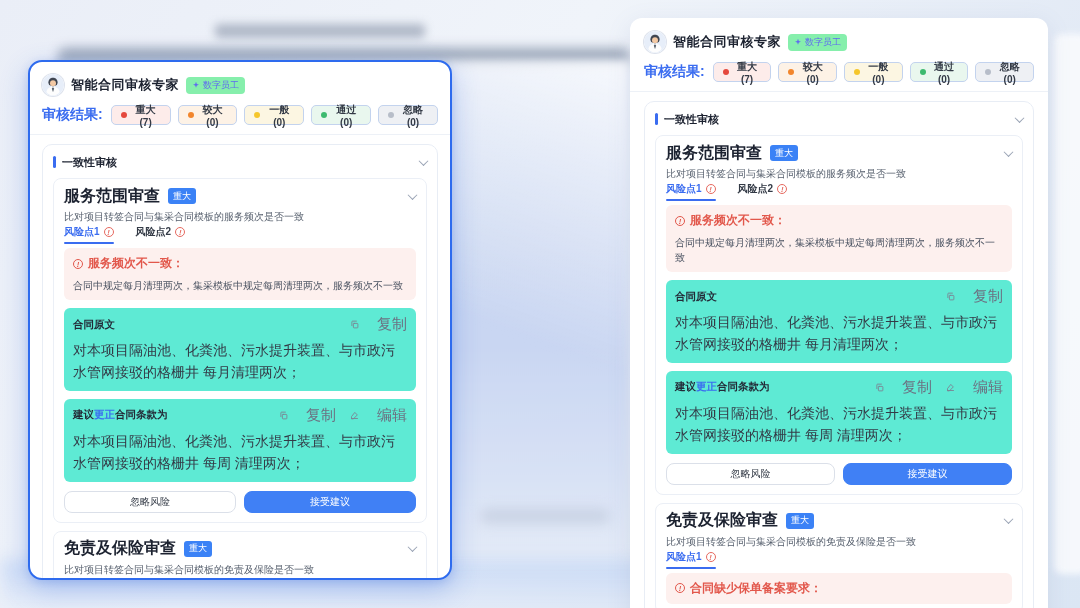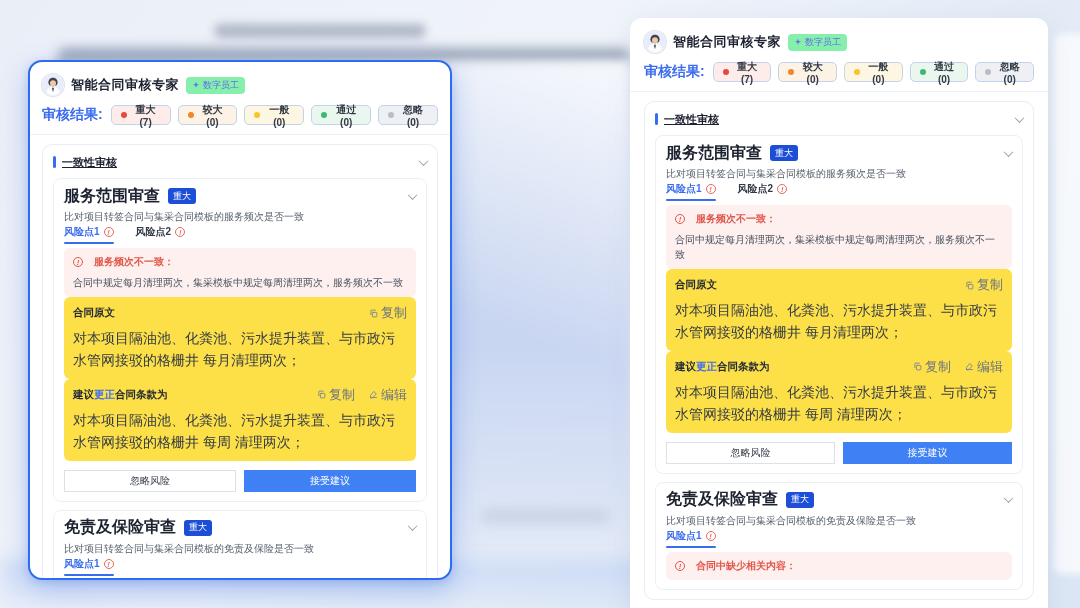--- a/index.html
+++ b/index.html
@@ -46,57 +46,57 @@
     border:1px solid #c3d3ee; border-radius:5px; font-size:10px; color:#333a46; font-weight:bold;
     cursor:pointer; font-family:inherit; }
   .dot { width:6px; height:6px; border-radius:50%; flex:0 0 6px; }
 
   .divider { border:none; border-top:1px solid #edf1f7; margin:8px -12px 0; }
   .panel-right .divider { margin:8px -14px 0; }
 
   .section-card { border:1px solid #e8edf5; border-radius:10px; margin-top:9px; padding:9px 10px; }
   .section-header { display:flex; align-items:center; height:16px; }
   .accent-bar { width:3px; height:12px; background:#3a6cf0; border-radius:2px; margin-right:6px; }
-  .section-title { font-size:11px; font-weight:bold; color:#1c2230;text-decoration:underline; }
+  .section-title { font-size:11px; font-weight:bold; color:#1c2230; }
   .spacer { flex:1; }
   .chev { width:7px; height:7px; border-right:1.5px solid #9aa4b5; border-bottom:1.5px solid #9aa4b5;
     transform:rotate(45deg) translate(-1px,-1px); cursor:pointer; flex:0 0 7px; }
 
   .review-card { border:1px solid #ebeff6; border-radius:8px; margin-top:8px; padding:9px 10px; }
   .card-head { display:flex; align-items:center; height:16px; }
   .card-title { font-size:16px; font-weight:bold; color:#1c2230; }
-  .sev-badge { background:#1d4ed8; color:#fff; font-size:9px; padding:1.5px 5px; border-radius:3px; margin-left:8px; }
+  .sev-badge { background:#3b82f6; color:#fff; font-size:9px; padding:1.5px 5px; border-radius:3px; margin-left:8px; }
   .card-desc { font-size:10px; color:#57606e; margin-top:6px; line-height:1.4; }
 
   .tabs { display:flex; gap:22px; margin-top:1px; }
   .tab { display:inline-flex; align-items:center; gap:4px; font-size:10px; color:#333a46; font-weight:bold;
     padding-bottom:5px; cursor:pointer; position:relative; }
   .tab.active { color:#3a6cf0; }
   .tab.active::after { content:""; position:absolute; left:0; right:0; bottom:0; height:2px;
     background:#3a6cf0; border-radius:1px; }
   .warn { display:inline-block; width:10px; height:10px; border:1px solid #e6695f; border-radius:50%;
     color:#e6695f; font-size:7.5px; line-height:9px; text-align:center; font-weight:bold; }
   .warn::before { content:"!"; }
 
   .alert { background:#fdf0ee; border-radius:6px; padding:7px 9px; margin-top:4px; }
-  .alert-title { display:flex; align-items:center; gap:11px; font-size:10px; font-weight:bold; color:#e2574b; }
+  .alert-title { display:flex; align-items:center; gap:5px; font-size:12px; font-weight:bold; color:#e2574b; }
   .alert-title .warn { border-color:#e2574b; color:#e2574b; }
   .alert-body { font-size:10px; color:#4a5261; margin-top:6px; line-height:1.5; }
 
-  .quote-box { background:#fde047; border-radius:6px; padding:7px 9px; }
+  .quote-box { background:#5eead4; border-radius:6px; padding:7px 9px; margin-top:8px; }
   .quote-head { display:flex; align-items:center; }
   .quote-title { font-size:10.5px; font-weight:bold; color:#232a37; }
   .hl-blue { color:#3a6cf0; }
-  .mini-link { display:inline-flex; align-items:center; gap:3px; background:none; border:none; cursor:pointer;
-    font-size:13px; color:#6b7383; font-family:inherit; padding:0; margin-left:14px;justify-content:flex-end; }
+  .mini-link { display:inline-flex; align-items:center; gap:18px; background:none; border:none; cursor:pointer;
+    font-size:15px; color:#6b7383; font-family:inherit; padding:0; margin-left:14px;justify-content:flex-end; }
   .mini-link svg { width:9px; height:9px; }
   .quote-body { font-size:14px; color:#333a46; line-height:1.6; margin-top:5px; }
 
   .actions { display:flex; gap:8px; margin-top:9px; }
-  .btn { flex:1; height:22px; border-radius:0; font-size:10px; cursor:pointer; font-family:inherit; }
+  .btn { flex:1; height:22px; border-radius:8px; font-size:10px; cursor:pointer; font-family:inherit; }
   .btn-ignore { background:#fff; border:1px solid #dbe0e9; color:#333a46; }
   .btn-accept { background:#4080f5; border:1px solid #4080f5; color:#fff; }
 
   
   .hero { position:absolute; right:28px; top:498px; z-index:60; text-align:right; }
   .hero-title { font-size:48px; font-weight:900; color:#1c50d8; letter-spacing:3px; line-height:1;
     text-shadow:0 1px 0 rgba(255,255,255,.25); }
   .hero-subtitle { font-size:17px; color:#59606e; letter-spacing:1.5px; margin-top:11px; }
 </style>
 </head>
@@ -383,21 +383,21 @@
       <p class="card-desc">比对项目转签合同与集采合同模板的免责及保险是否一致</p>
       <div class="tabs">
         <span class="tab active">
           <span>风险点1</span>
           <i class="warn"></i>
         </span>
       </div>
       <div class="alert">
         <div class="alert-title">
           <i class="warn"></i>
-          <span>合同中缺少相关内容：</span>
+          <span>合同缺少保单备案要求：</span>
         </div>
       </div>
     </article>
   </div>
 </section>
 
   <div class="hero">
   </div>
 </div>
 

